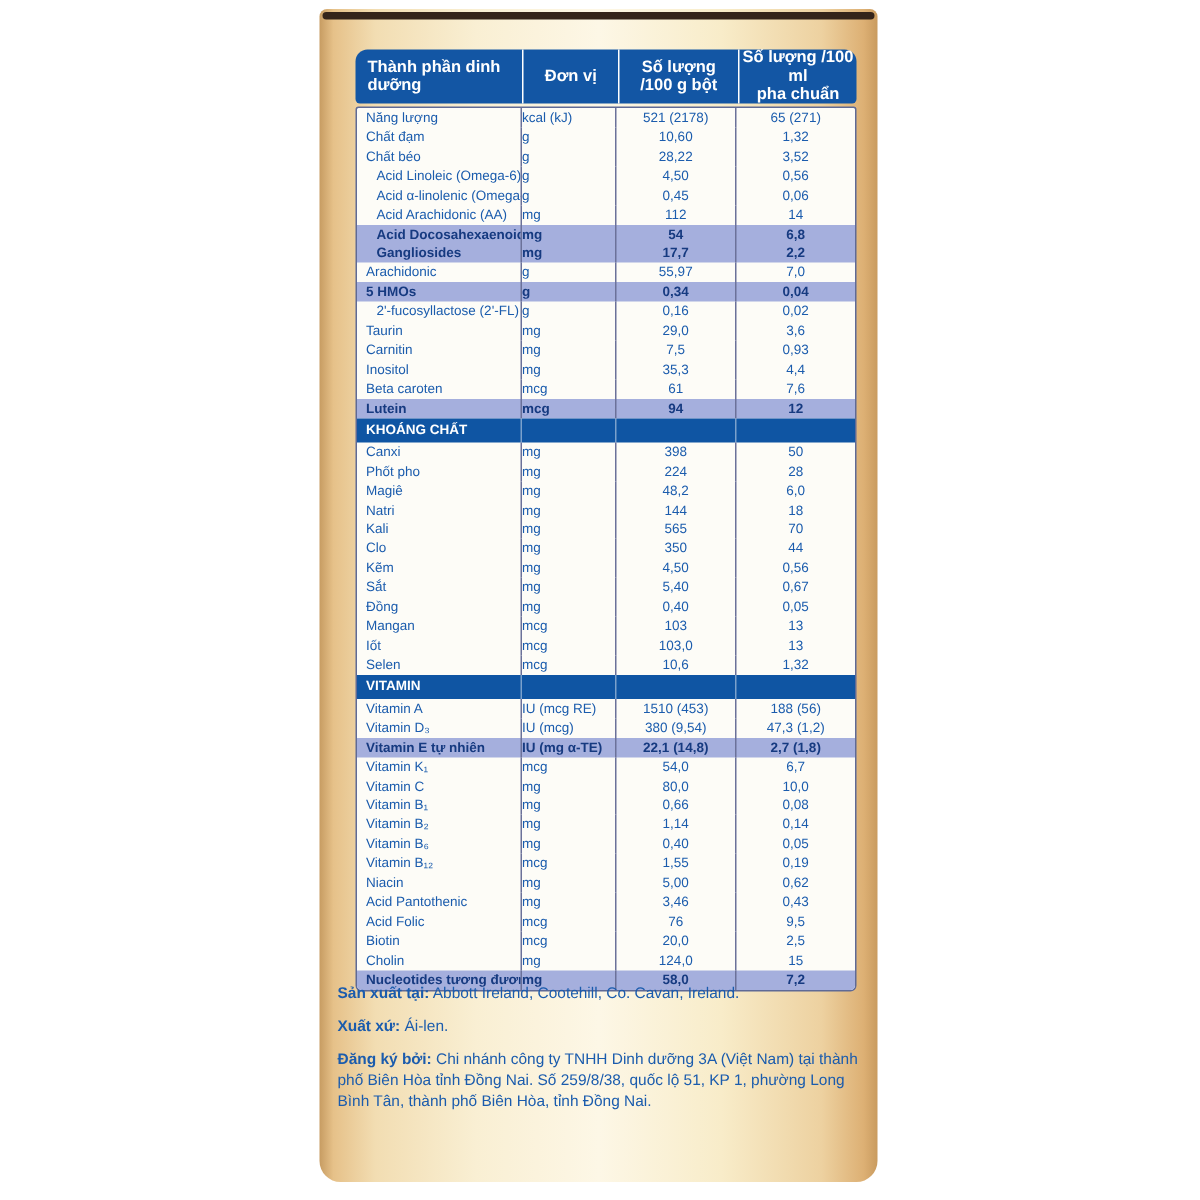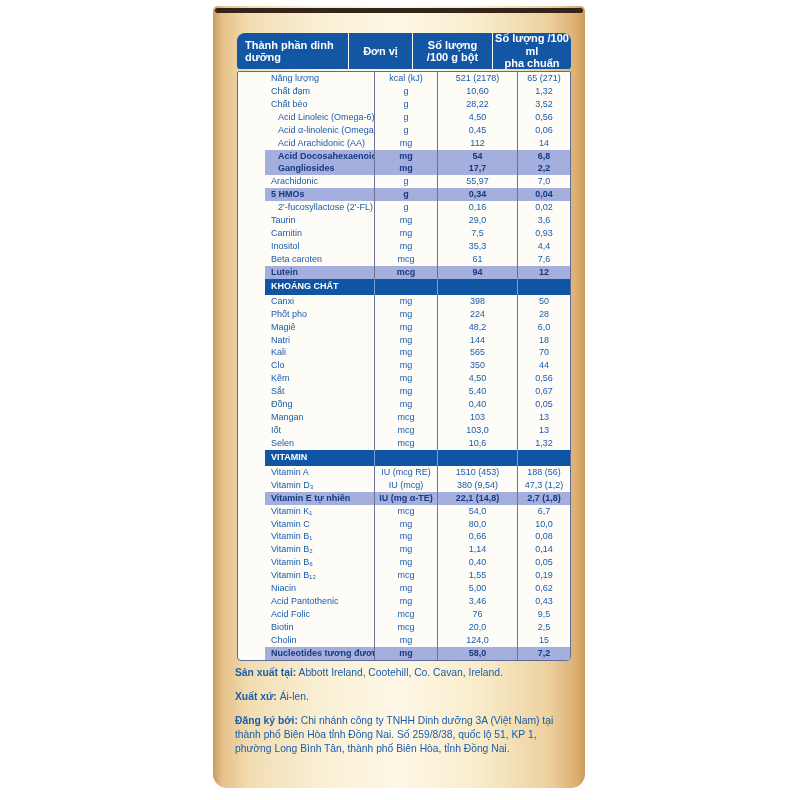--- a/index.html
+++ b/index.html
@@ -28,42 +28,41 @@
     white-space:pre-line;box-sizing:border-box;
   }
   .thead .hcell + .hcell{border-left:1px solid #ffffff;}
   .h1{width:111px;justify-content:flex-start !important;text-align:left !important;padding-left:8px;}
   .h2{width:64px;}
   .h3{width:80px;}
   .h4{width:79px;}
   .tbody{
     border:1px solid #5f6a96;border-radius:2px 2px 4px 4px;background:#fdfcf7;
     overflow:hidden;
-    padding-left:27px;
   }
   .trow{display:flex;height:12.93px;font-size:9px;color:#1b5cad;line-height:12.93px;}
   .trow .cell{box-sizing:border-box;overflow:hidden;white-space:nowrap;}
   .trow .c1{width:110px;text-align:left;padding-left:6px;border-right:1px solid #6b7199;}
-  .trow .c2{width:63px;text-align:center;border-right:1px solid #6b7199;}
+  .trow .c2{width:63px;border-right:1px solid #6b7199;}
   .trow .c3{width:80px;text-align:center;border-right:1px solid #6b7199;}
   .trow .c4{flex:1;text-align:center;}
   .trow.sub .c1,.trow.sub-highlight .c1{padding-left:13px;}
   .trow.highlight,.trow.sub-highlight{
     background:#a5afdd;font-weight:bold;color:#163a80;
   }
   .trow.section{
     background:#0f55a3;color:#ffffff;font-weight:bold;height:16px;line-height:14px;
   }
   .trow.section .c1,.trow.section .c2,.trow.section .c3{border-right:1px solid rgba(255,255,255,0.45);}
   
   .label-footer{
     position:absolute;left:12px;top:650px;width:352px;
     color:#1b5cad;font-size:10.3px;line-height:14px;
   }
-  .label-footer p{margin:10px;}
+  .label-footer p{margin:0;}
   .label-footer .gap{margin-top:8px;}
   .flabel{font-weight:bold;}
 </style>
 </head>
 <body>
 
 <div class="can">
   <div class="can-top-strip"></div>
 
   <div class="ntable">

